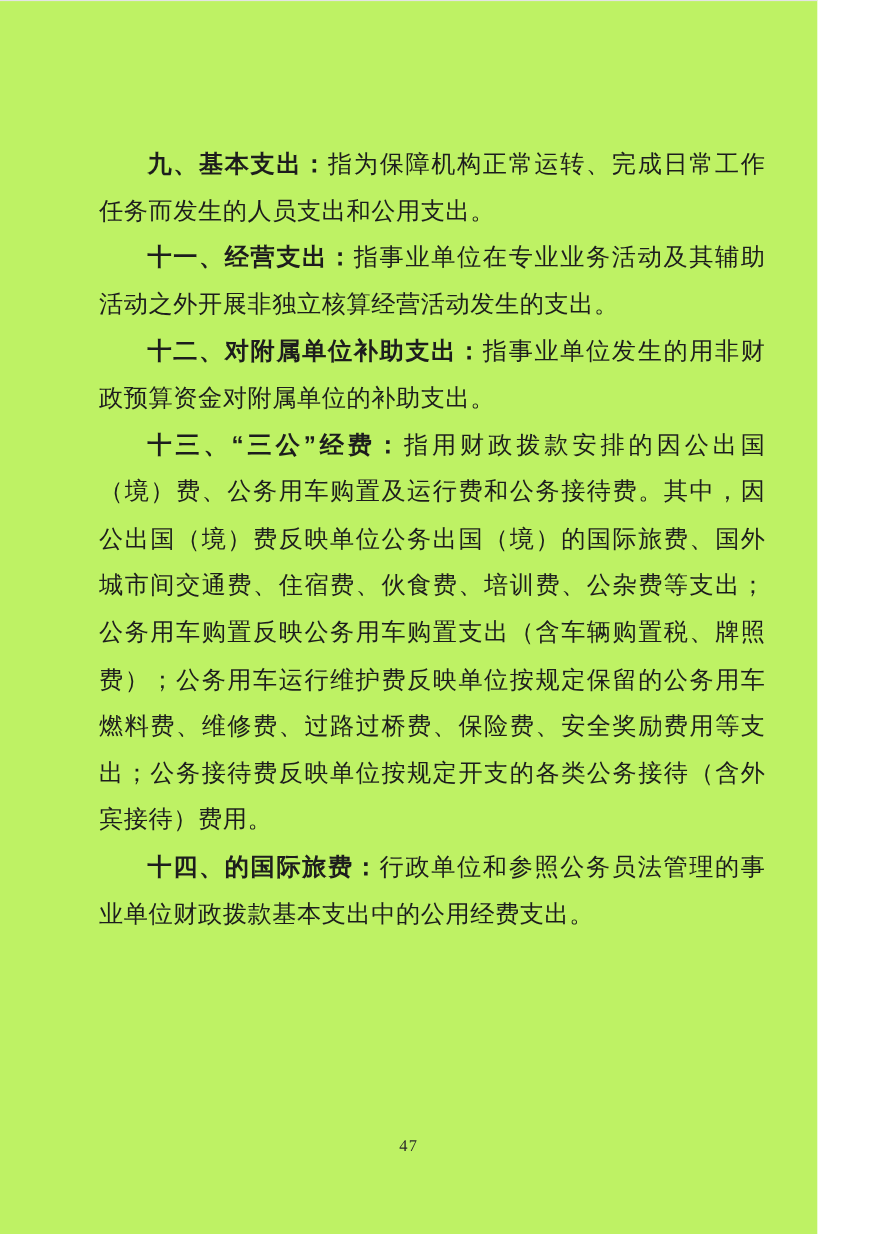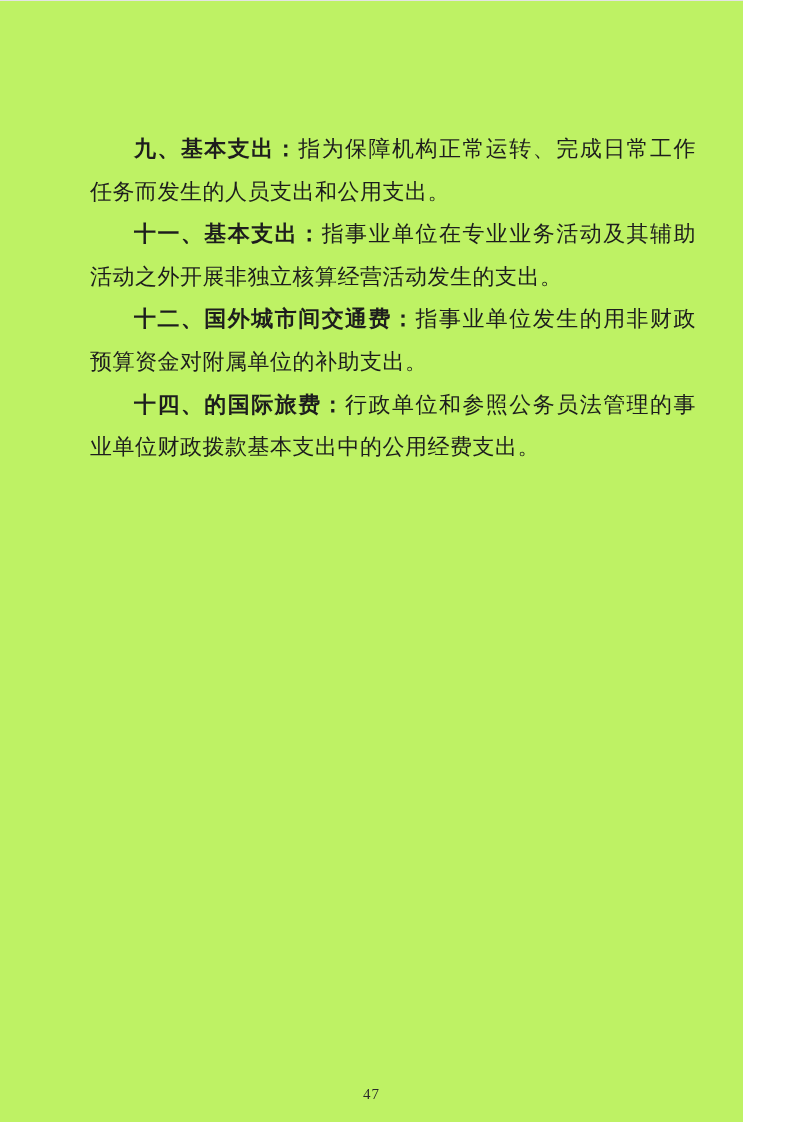--- a/index.html
+++ b/index.html
@@ -38,41 +38,42 @@
     text-justify: inter-character;
     text-indent: 44px;
     letter-spacing: 0.5px;
   }
   .term-label {
     font-family: "Liberation Sans", "DejaVu Sans", sans-serif;
     font-weight: 700;
   }
   .page-number {
     position: absolute;
-    top: 1086px;
+    top: 1034px;
     left: 0;
     width: 100%;
     text-align: center;
     font-size: 15px;
     color: #2a2a2a;
     letter-spacing: 1px;
   }
 </style>
 </head>
 <body>
 
 <div class="page">
   <div class="top-edge"></div>
 
   <div class="content">
     <p class="para"><span class="term-label">九、基本支出：</span><span>指为保障机构正常运转、完成日常工作任务而发生的人员支出和公用支出。</span></p>
 
 
-    <p class="para"><span class="term-label">十一、基本支出：</span><span>指事业单位在专业业务活动及其辅助活动之外开展非独立核算经营活动发生的支出。</span></p>
+    <p class="para"><span class="term-label">十一、经营支出：</span><span>指事业单位在专业业务活动及其辅助活动之外开展非独立核算经营活动发生的支出。</span></p>
 
-    <p class="para"><span class="term-label">十二、国外城市间交通费：</span><span>指事业单位发生的用非财政预算资金对附属单位的补助支出。</span></p>
+    <p class="para"><span class="term-label">十二、对附属单位补助支出：</span><span>指事业单位发生的用非财政预算资金对附属单位的补助支出。</span></p>
 
+    <p class="para"><span class="term-label">十三、“三公”经费：</span><span>指用财政拨款安排的因公出国（境）费、公务用车购置及运行费和公务接待费。其中，因公出国（境）费反映单位公务出国（境）的国际旅费、国外城市间交通费、住宿费、伙食费、培训费、公杂费等支出；公务用车购置反映公务用车购置支出（含车辆购置税、牌照费）；公务用车运行维护费反映单位按规定保留的公务用车燃料费、维修费、过路过桥费、保险费、安全奖励费用等支出；公务接待费反映单位按规定开支的各类公务接待（含外宾接待）费用。</span></p>
 
     <p class="para"><span class="term-label">十四、的国际旅费：</span><span>行政单位和参照公务员法管理的事业单位财政拨款基本支出中的公用经费支出。</span></p>
   </div>
 
   <div class="page-number">47</div>
 </div>
 
 </body></html>

